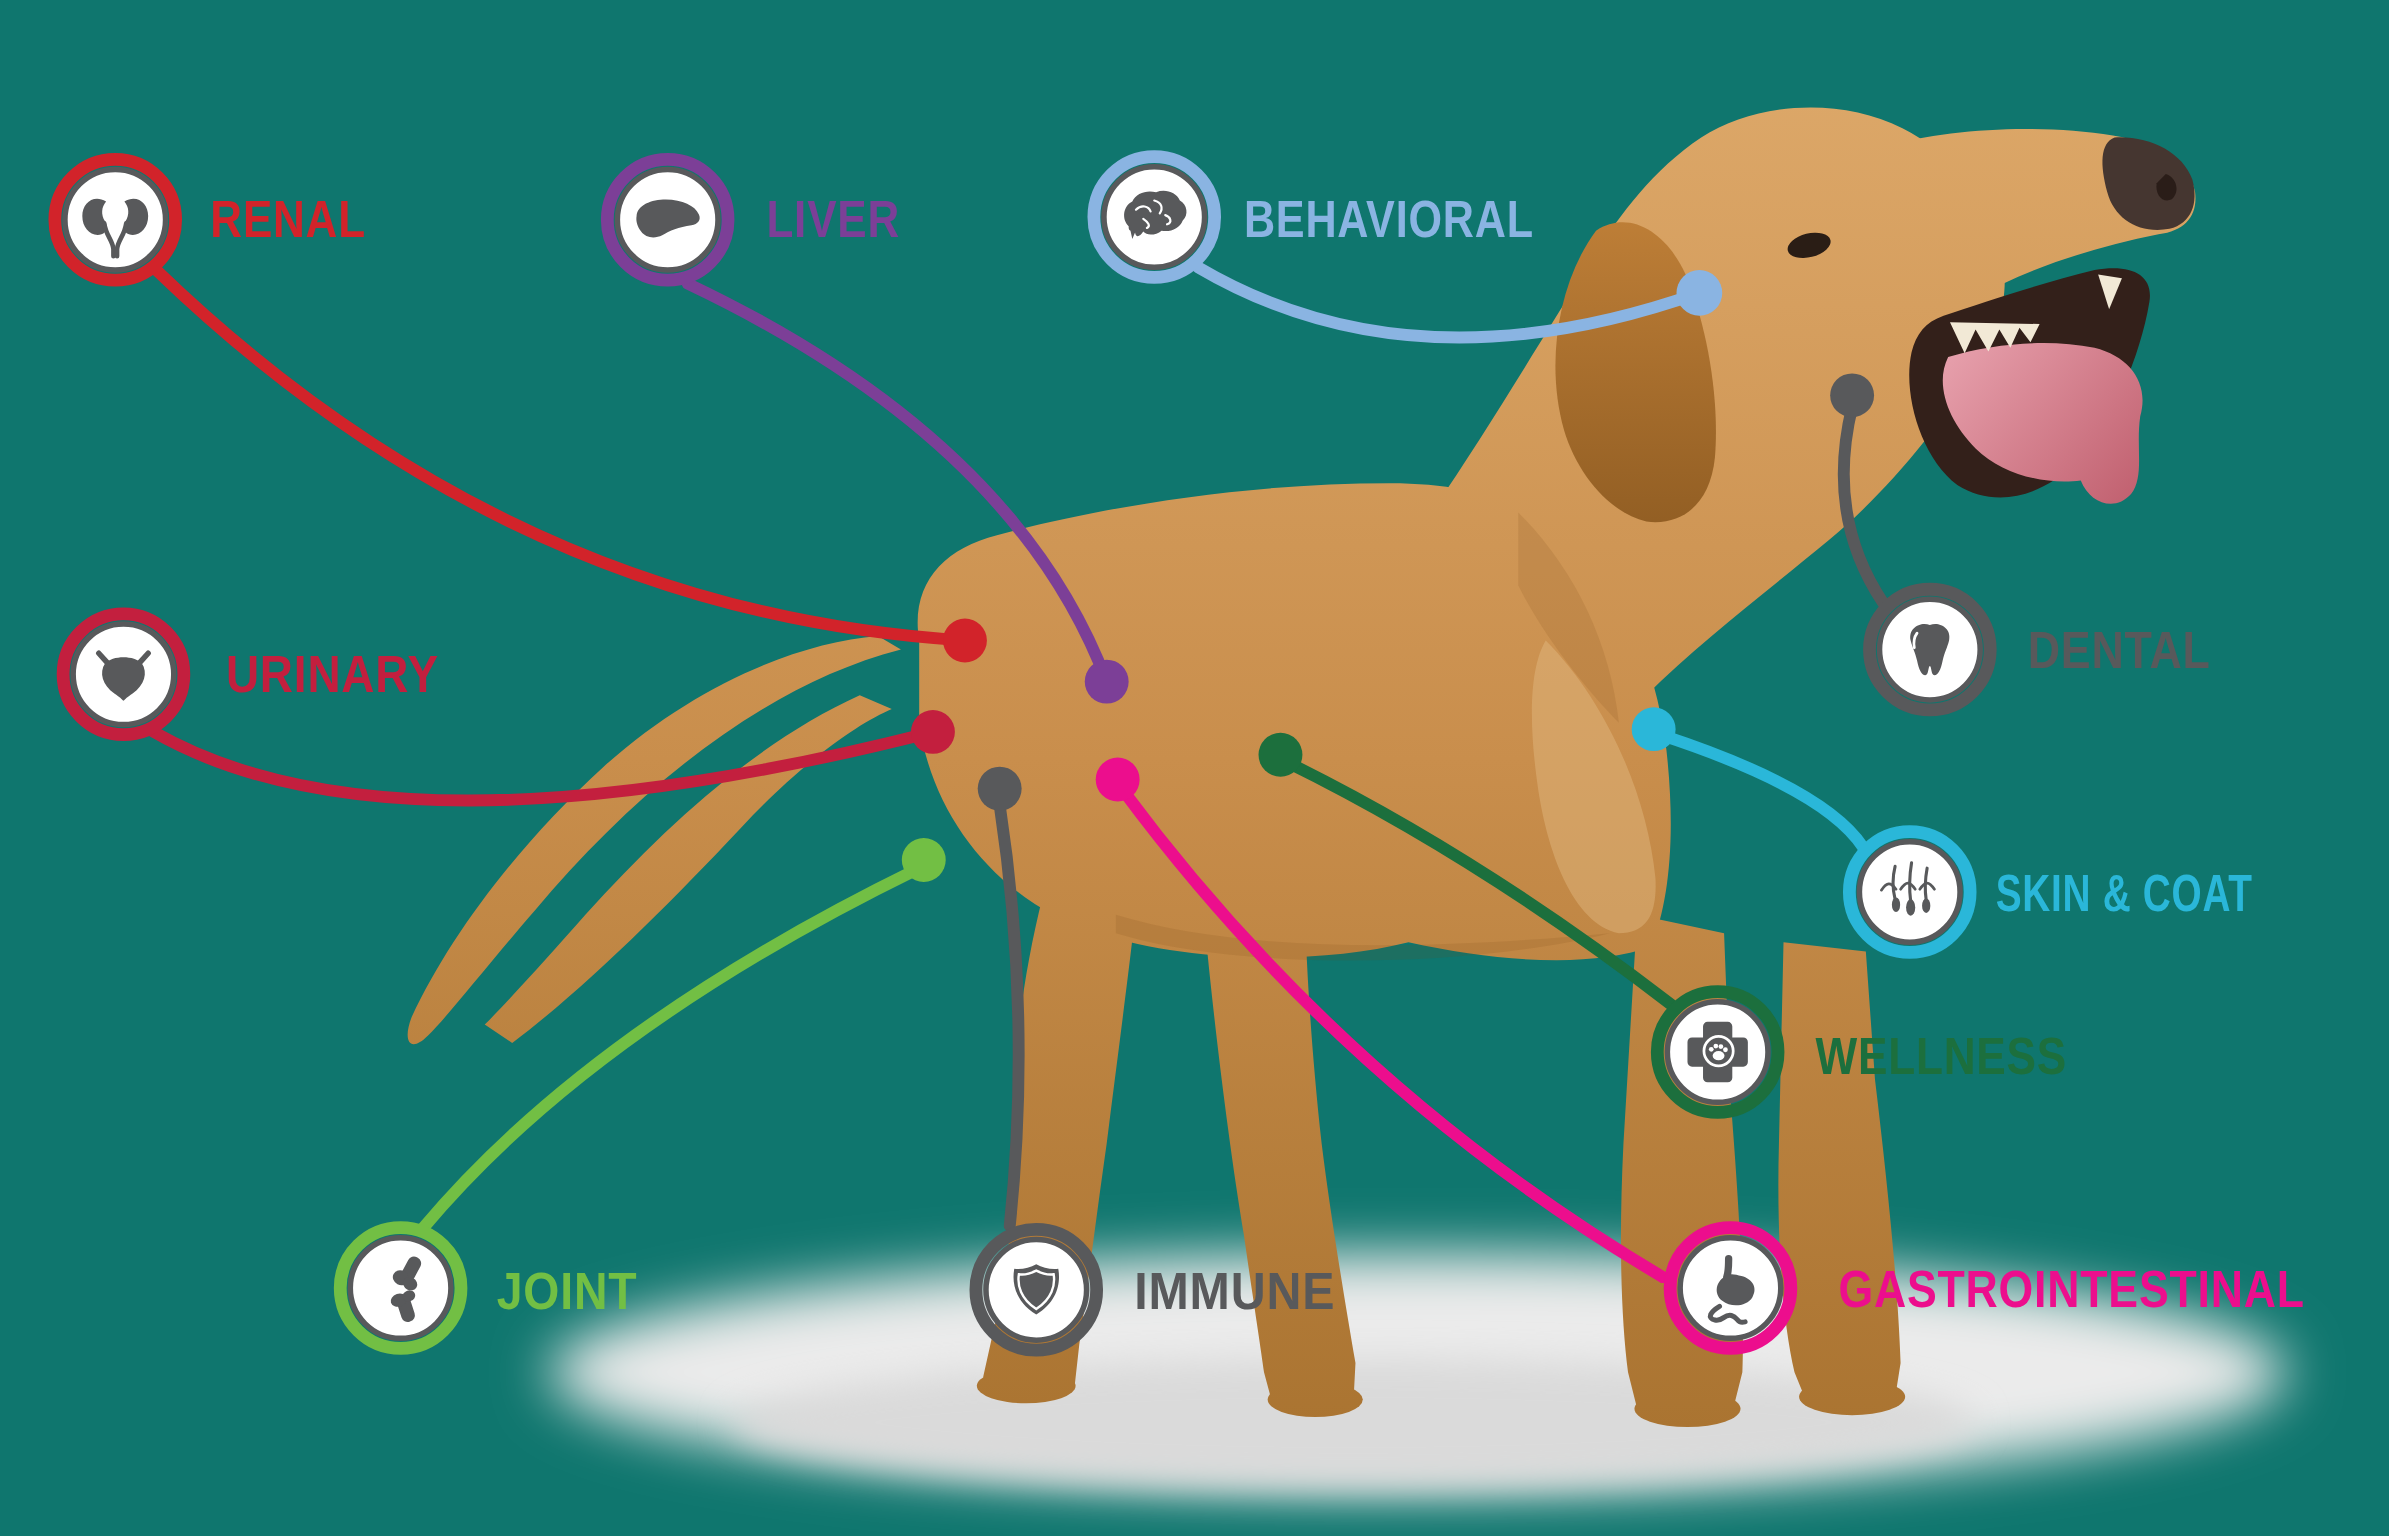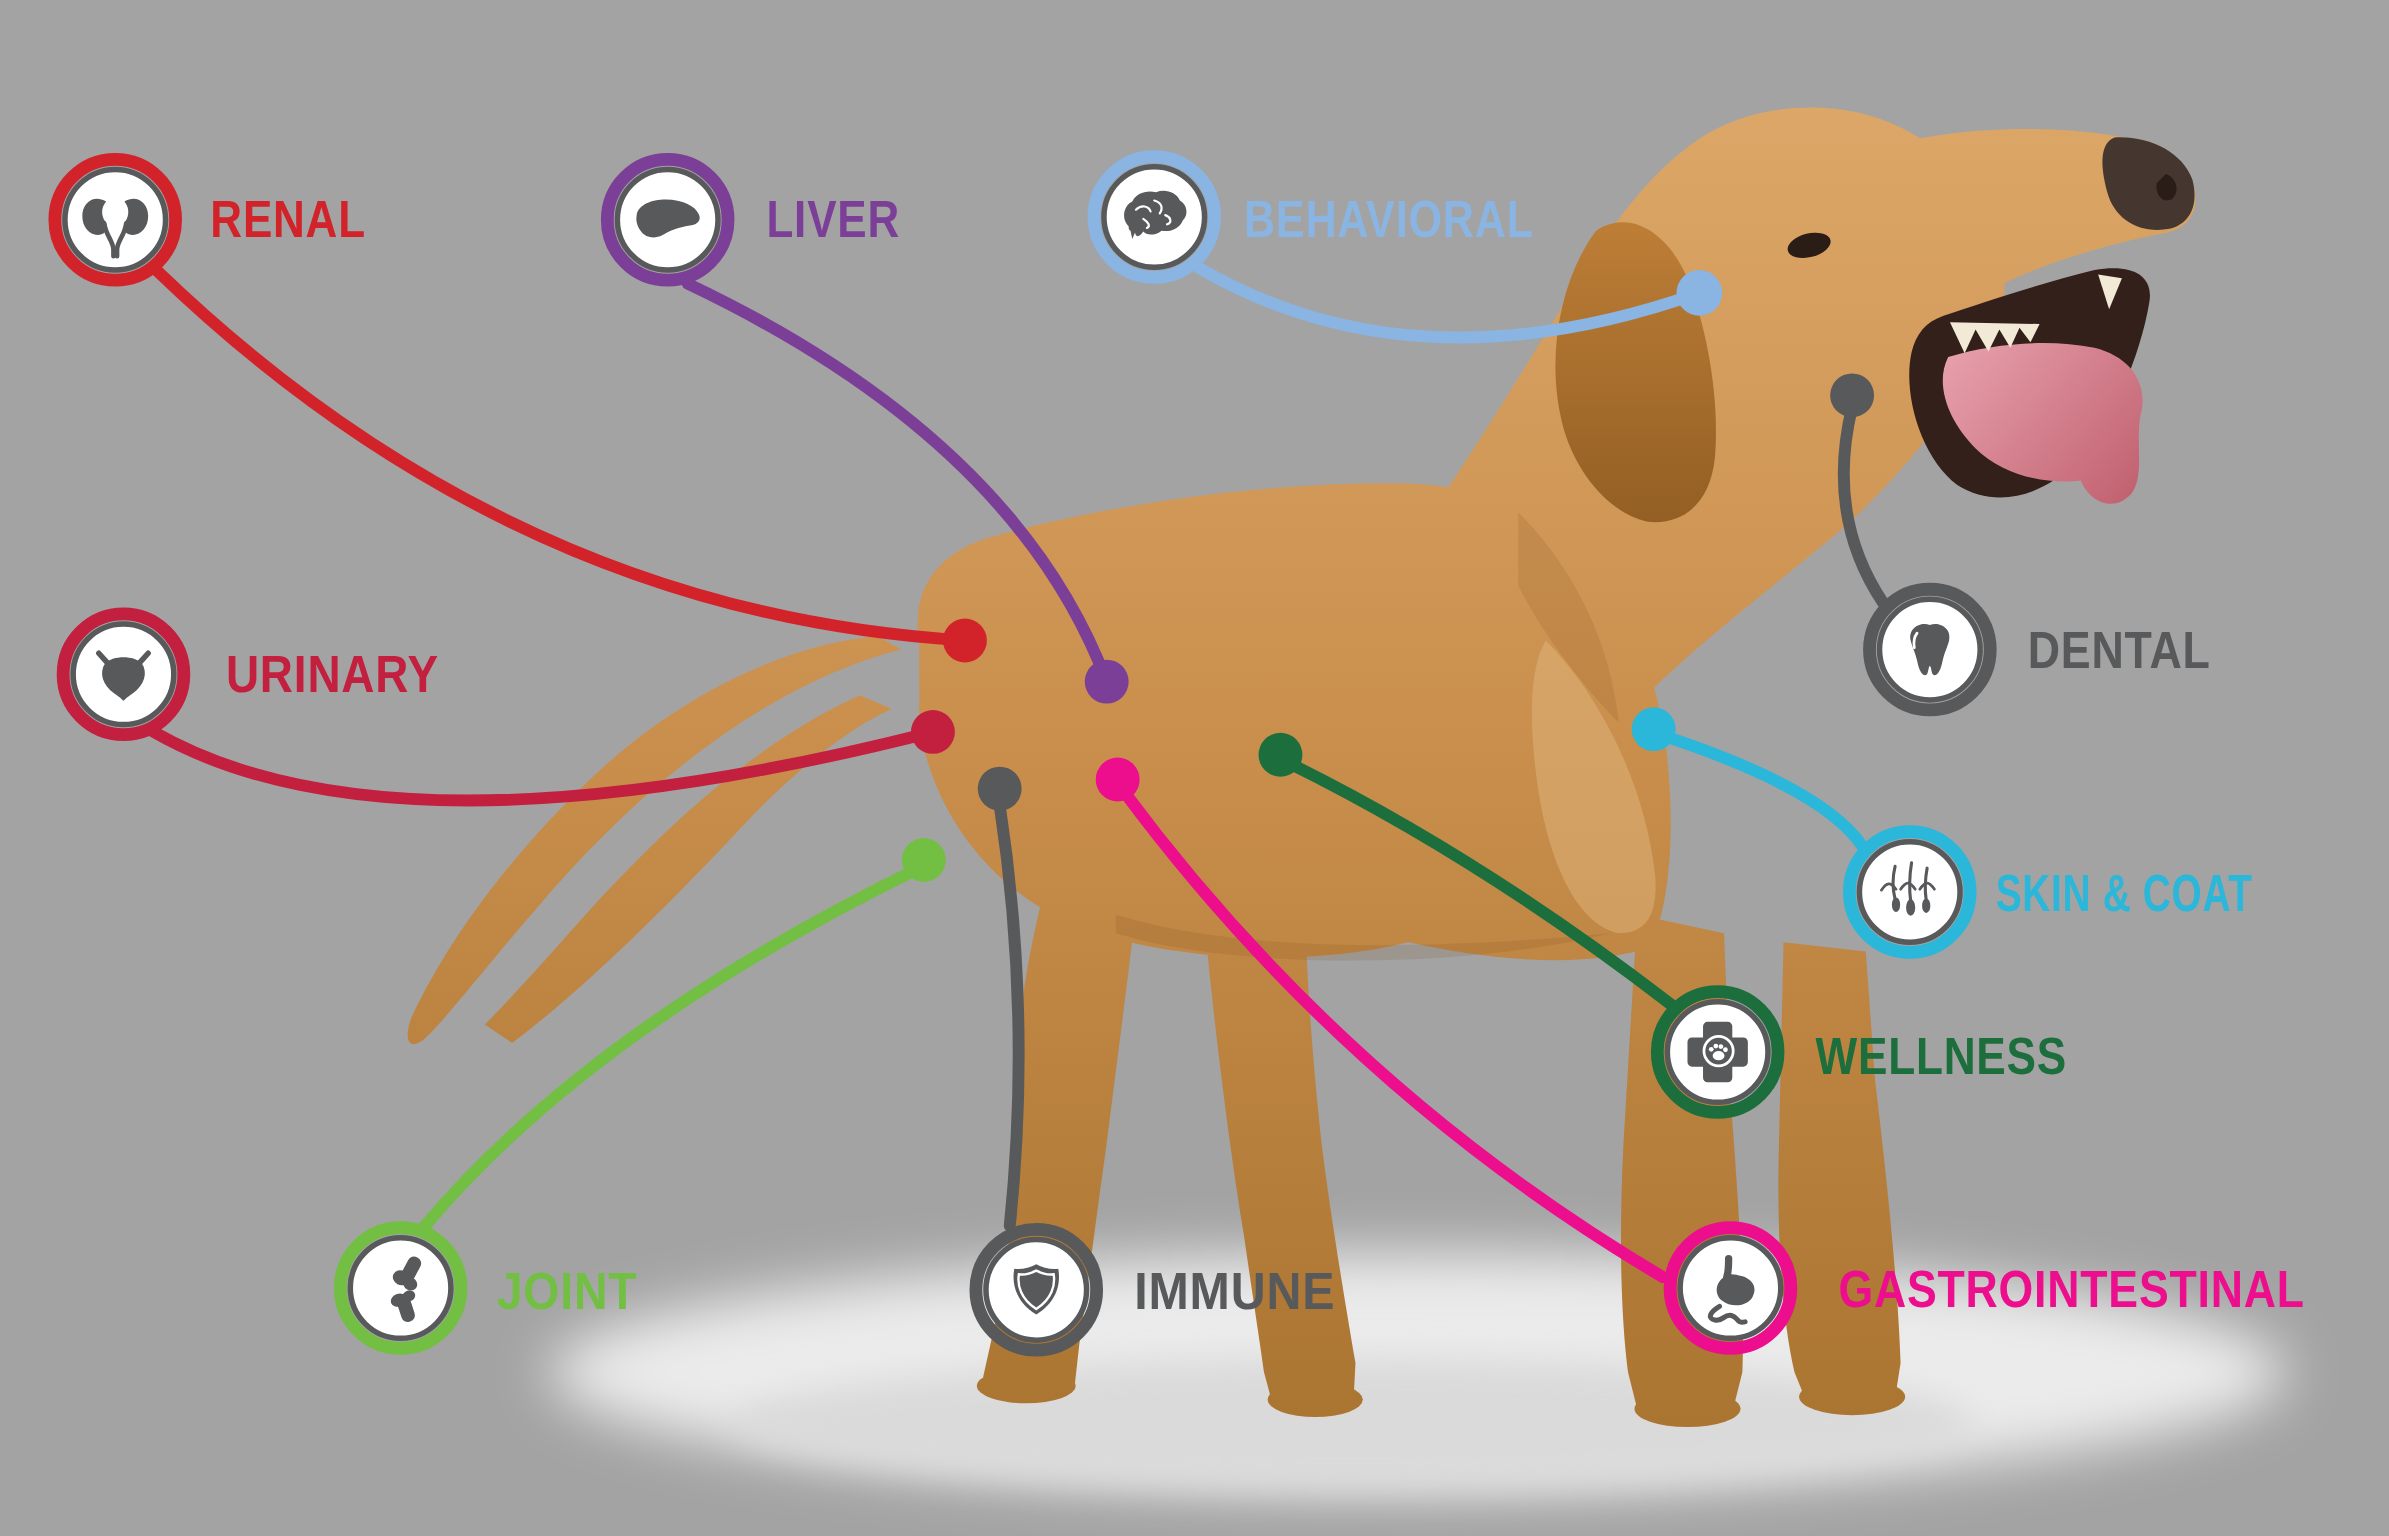--- a/index.html
+++ b/index.html
@@ -1,16 +1,16 @@
 <!DOCTYPE html>
 <html style="font-size:14.6px"><head>
 <meta charset="utf-8">
 <style>
   html,body{margin:0;padding:0;background:#ffffff;}
-  .stage{position:relative;width:2389px;height:1537px;background:#a3a3a3;overflow:hidden;
+  .stage{position:relative;width:2389px;height:1537px;background:#0f766e;overflow:hidden;
          font-family:"Liberation Sans",sans-serif;}
   svg{position:absolute;inset:0;display:block;}
   .label{font-family:"Liberation Sans",sans-serif;font-weight:700;font-size:56px;letter-spacing:1px;}
   .connector{fill:none;stroke-width:13;stroke-linecap:round;}
   .ring-outer{fill:none;stroke-width:14;}
   .ring-inner{fill:#ffffff;stroke:#58595b;stroke-width:6;}
   .icon-fill{fill:#58595b;}
   .icon-stroke{fill:none;stroke:#58595b;stroke-linecap:round;}
   .icon-white-stroke{fill:none;stroke:#ffffff;stroke-linecap:round;}
 </style>

